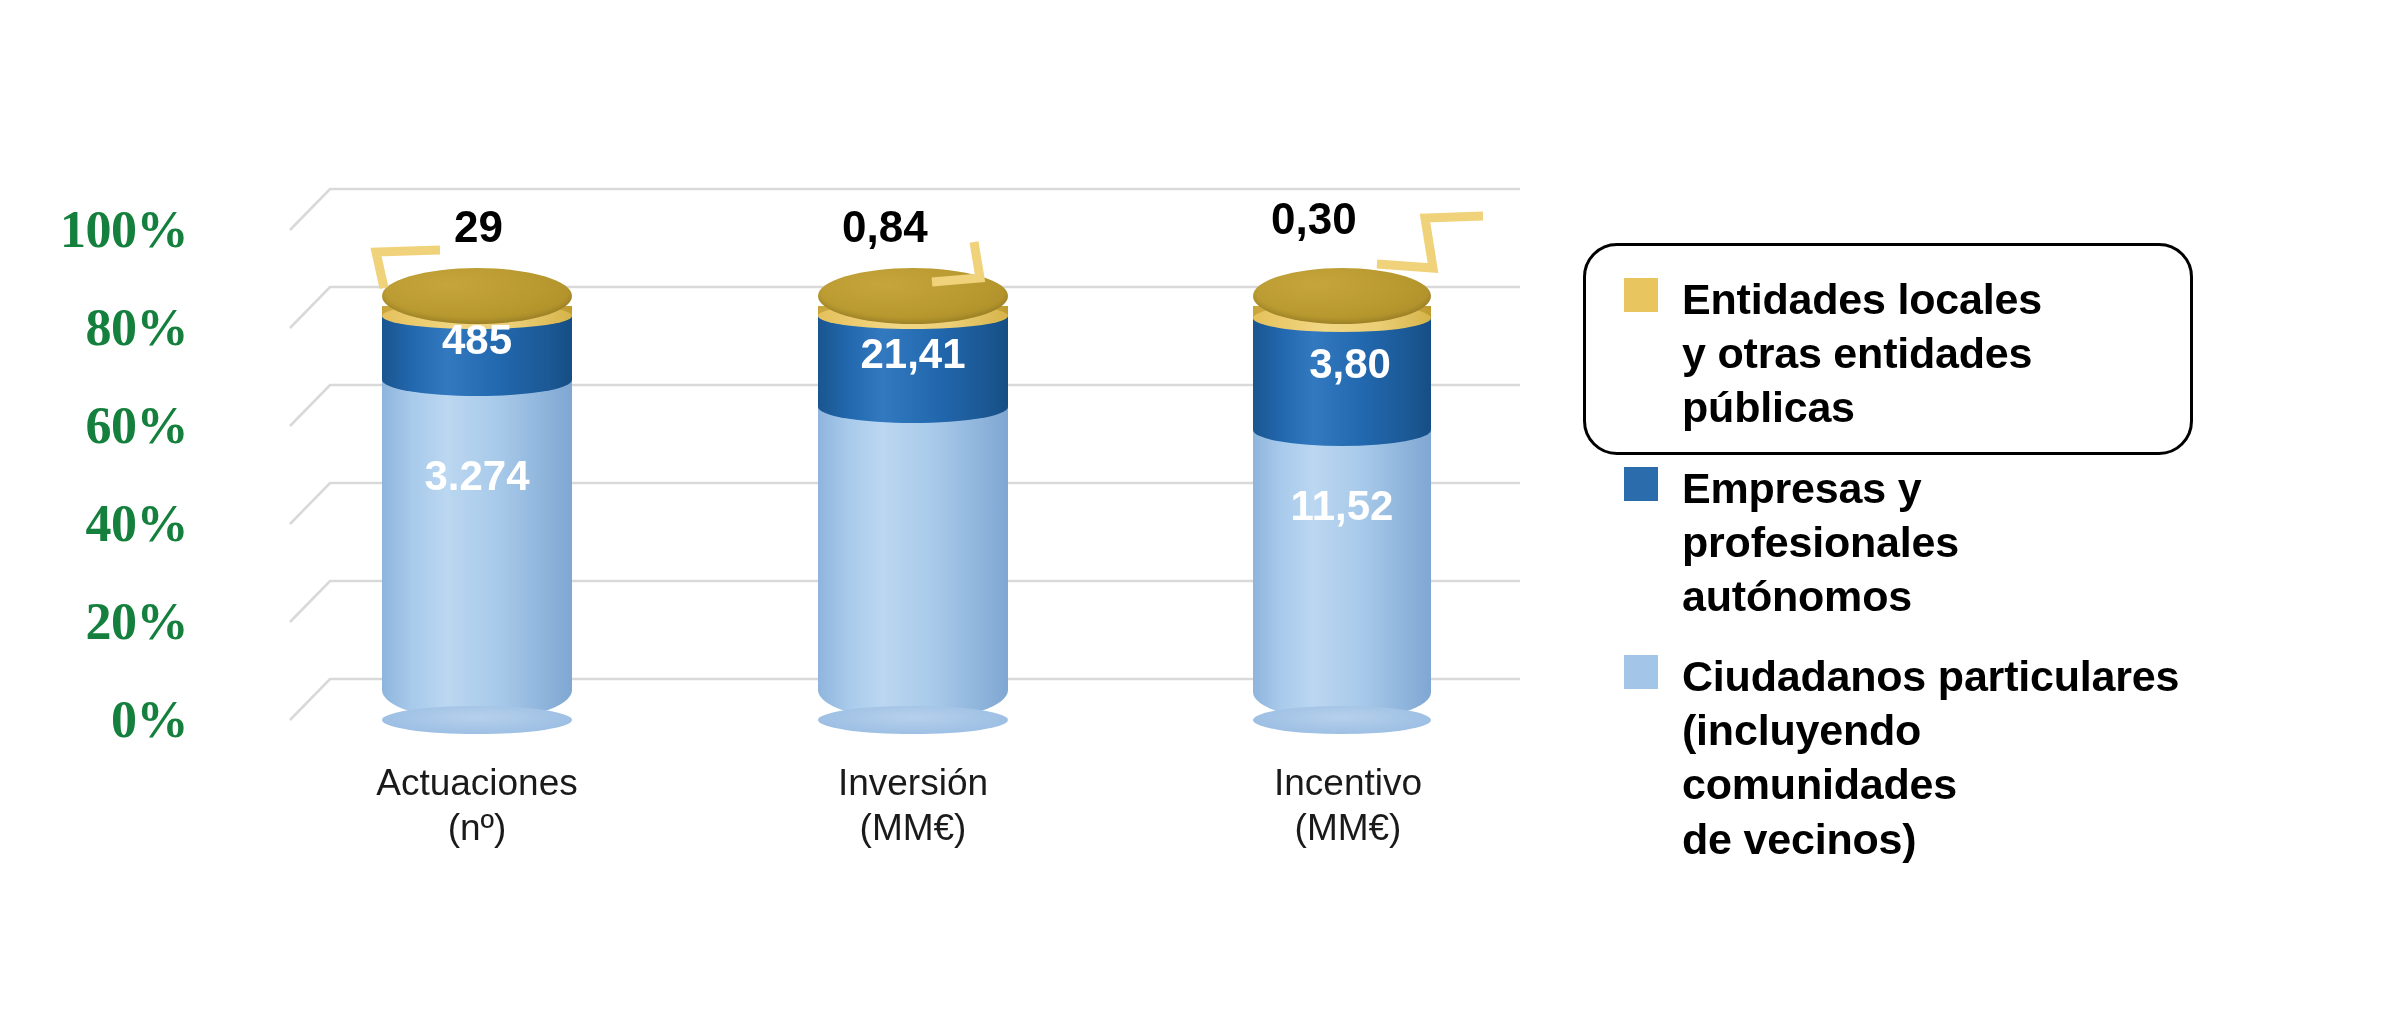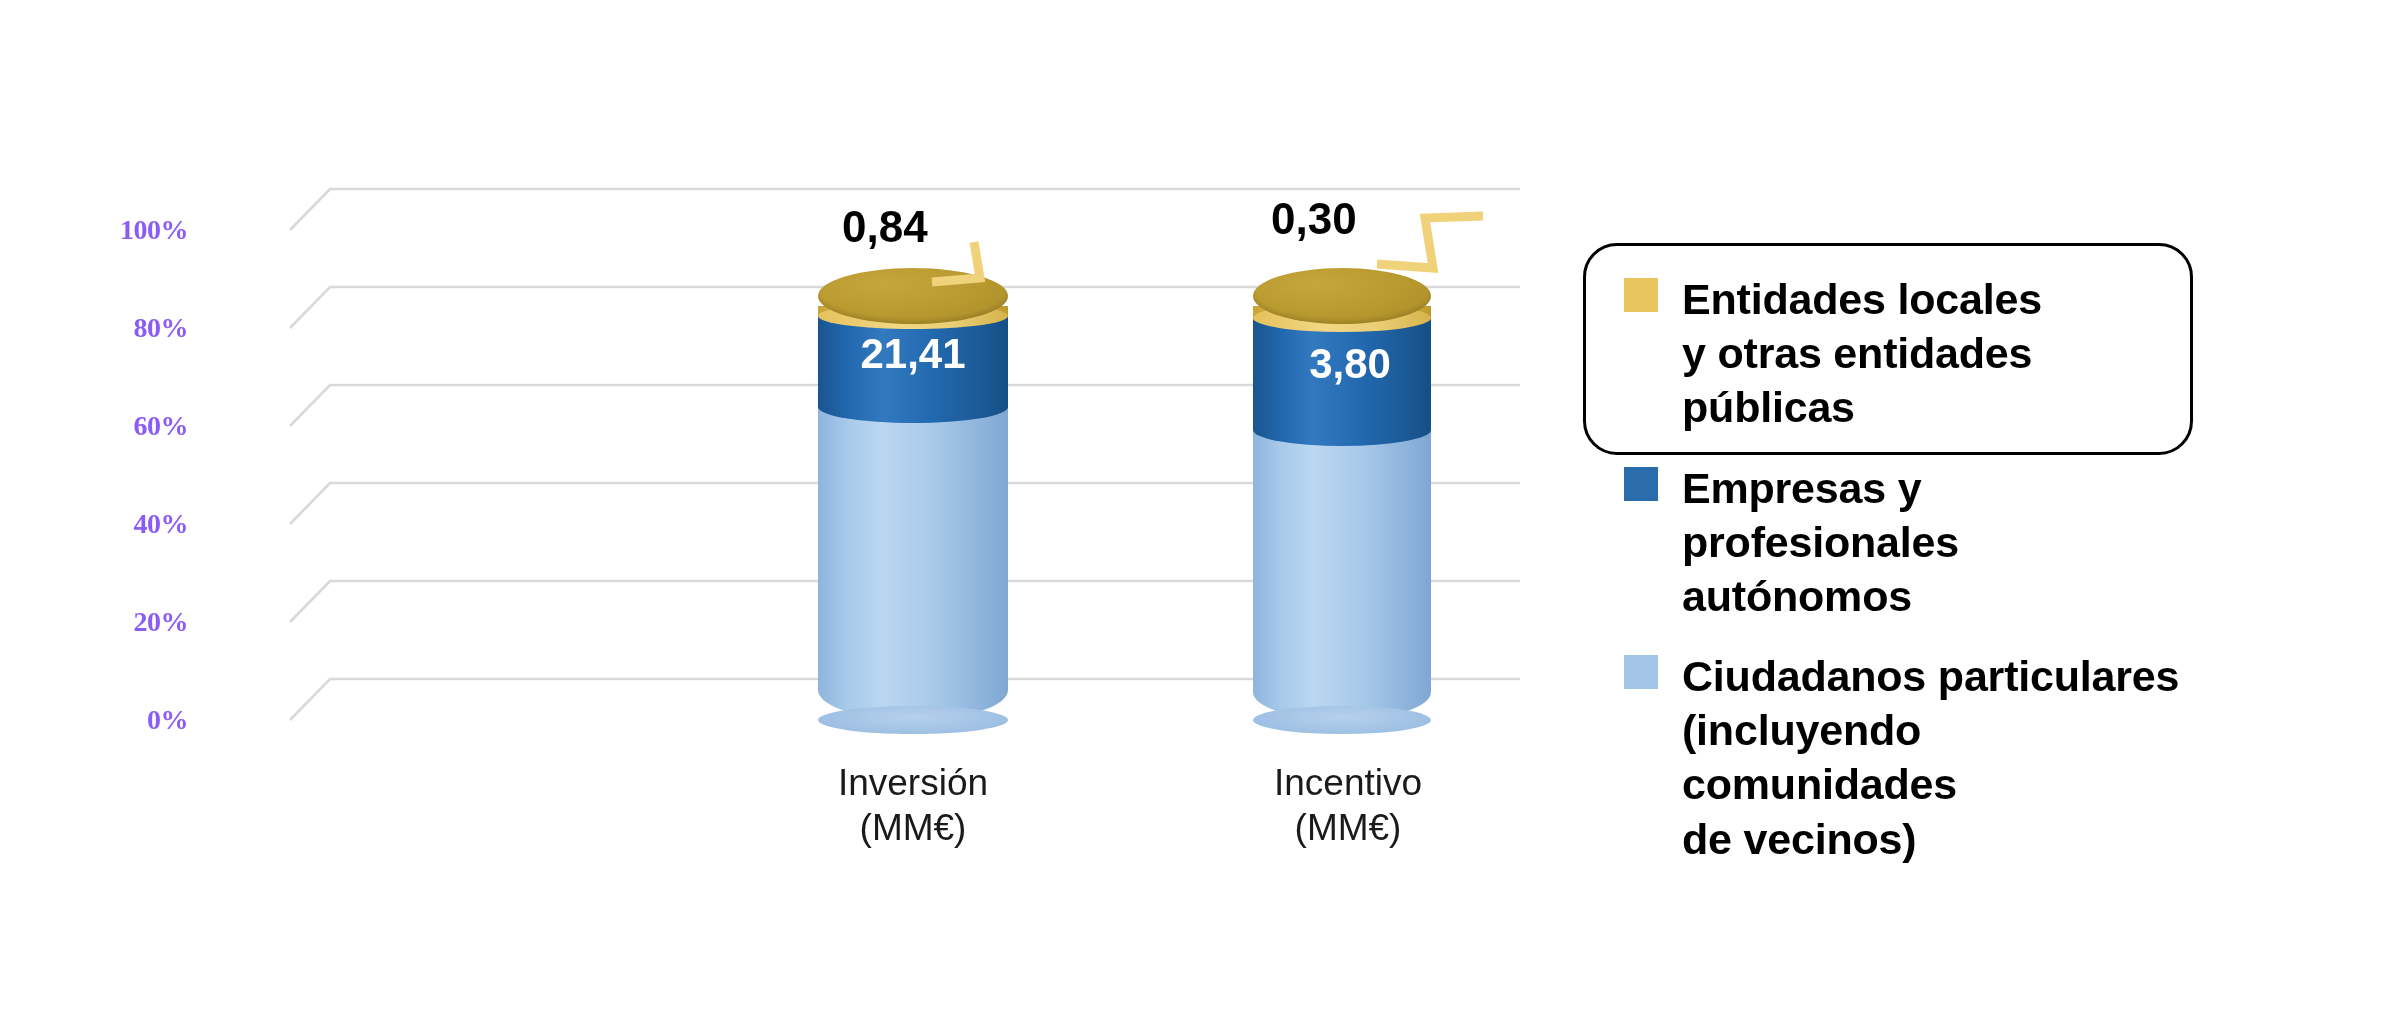--- a/index.html
+++ b/index.html
@@ -38,23 +38,23 @@
     height: 820px;
   }
 
   
   .ytick {
     position: absolute;
     right: 0;
     width: 160px;
     text-align: right;
     font-family: "Liberation Serif", serif;
-    font-size: 28px;
+    font-size: 52px;
     font-weight: 700;
-    color: #8b5cf6;
+    color: #15803d;
     letter-spacing: -0.5px;
     line-height: 1;
     transform: translateY(-50%);
   }
   .yaxis-wrap {
     position: absolute;
     left: 28px;
     top: 0;
     width: 160px;
     height: 820px;
@@ -184,20 +184,63 @@
 
     <div class="yaxis-wrap">
       <div class="ytick" style="top:230px">100%</div>
       <div class="ytick" style="top:328px">80%</div>
       <div class="ytick" style="top:426px">60%</div>
       <div class="ytick" style="top:524px">40%</div>
       <div class="ytick" style="top:622px">20%</div>
       <div class="ytick" style="top:720px">0%</div>
     </div>
 
+    <div class="bar" style="left:382px; width:190px; height:500px; bottom:100px;">
+
+      <div class="seg" style="bottom:0px; height:340px;
+                  background: linear-gradient(to right,#8FB5DD 0%,#A8CAEB 16%,#BBD7F1 34%,#A7C9E9 62%,#8CB2DA 88%,#7FA7D2 100%);
+                  border-radius: 0 0 95px 95px / 0 0 30px 30px;">
+      </div>
+
+      <div class="seg" style="bottom:340px; height:64px;
+                  background: linear-gradient(to right,#1A558F 0%,#2268AE 16%,#3279BF 34%,#2268AE 62%,#1B5894 88%,#164E84 100%);">
+
+        <div style="position:absolute;left:0;bottom:-16px;width:100%;height:32px;border-radius:50%;
+                    background: linear-gradient(to right,#1A558F 0%,#2268AE 16%,#3279BF 34%,#2268AE 62%,#1B5894 88%,#164E84 100%);"></div>
+      </div>
+
+      <div class="seg" style="bottom:404px; height:10px;
+                  background: linear-gradient(to right,#C8A43A 0%,#E3C564 30%,#EBD07C 50%,#D9B84F 75%,#BE9A2E 100%);">
+
+        <div style="position:absolute;left:0;bottom:-13px;width:100%;height:26px;border-radius:50%;
+                    background: linear-gradient(to right,#E5C15C 0%,#F2D784 40%,#EBCE76 70%,#D6B44A 100%);"></div>
+      </div>
+
+      <div class="ellipse-top" style="bottom:396px; height:56px;
+                  background: radial-gradient(ellipse at 35% 30%, #C6A63C 0%, #B8992F 55%, #A98A27 100%);
+                  box-shadow: inset 0 -3px 4px rgba(0,0,0,0.12);"></div>
+
+      <div class="cyl-bottom" style="bottom:-14px; height:28px; border-radius:50%;
+                  background: radial-gradient(ellipse at 50% 40%, #B6D0EC 0%, #9EC0E4 70%, #89AFDA 100%);"></div>
+
+      <svg style="position:absolute; left:-28px; bottom:424px; width:120px; height:66px; overflow:visible;">
+        <path d="M 30,58 L 22,22 L 86,20" stroke="#F0D27A" stroke-width="9" fill="none" stroke-linecap="butt" stroke-linejoin="miter"></path>
+      </svg>
+
+      <div class="outer-label" style="left:72px; bottom:468px;">29</div>
+
+      <div class="value-label" style="bottom:0; transform:none; top:96px;">485</div>
+
+      <div class="value-label" style="bottom:0; transform:none; top:232px;">3.274</div>
+
+      <div class="cat-label" style="left:-60px; width:310px; bottom:-130px;">
+        <div>Actuaciones</div>
+        <div>(nº)</div>
+      </div>
+    </div>
 
     <div class="bar" style="left:818px; width:190px; height:500px; bottom:100px;">
 
       <div class="seg" style="bottom:0px; height:313px;
                   background: linear-gradient(to right,#8FB5DD 0%,#A8CAEB 16%,#BBD7F1 34%,#A7C9E9 62%,#8CB2DA 88%,#7FA7D2 100%);
                   border-radius: 0 0 95px 95px / 0 0 30px 30px;">
       </div>
 
       <div class="seg" style="bottom:313px; height:91px;
                   background: linear-gradient(to right,#1A558F 0%,#2268AE 16%,#3279BF 34%,#2268AE 62%,#1B5894 88%,#164E84 100%);">
@@ -260,20 +303,21 @@
                   background: radial-gradient(ellipse at 50% 40%, #B6D0EC 0%, #9EC0E4 70%, #89AFDA 100%);"></div>
 
       <svg style="position:absolute; left:120px; bottom:428px; width:130px; height:80px; overflow:visible;">
         <path d="M 4,52 L 60,56 L 52,6 L 110,4" stroke="#F0D27A" stroke-width="9" fill="none" stroke-linecap="butt" stroke-linejoin="miter"></path>
       </svg>
 
       <div class="outer-label" style="left:18px; bottom:476px;">0,30</div>
 
       <div class="value-label" style="bottom:0; transform:none; top:120px;margin-left:8px;">3,80</div>
 
+      <div class="value-label" style="bottom:0; transform:none; top:262px;">11,52</div>
 
       <div class="cat-label" style="left:-60px; width:310px; bottom:-130px;">
         <div>Incentivo</div>
         <div>(MM€)</div>
       </div>
     </div>
 
   </div>
 
   <div class="legend">

